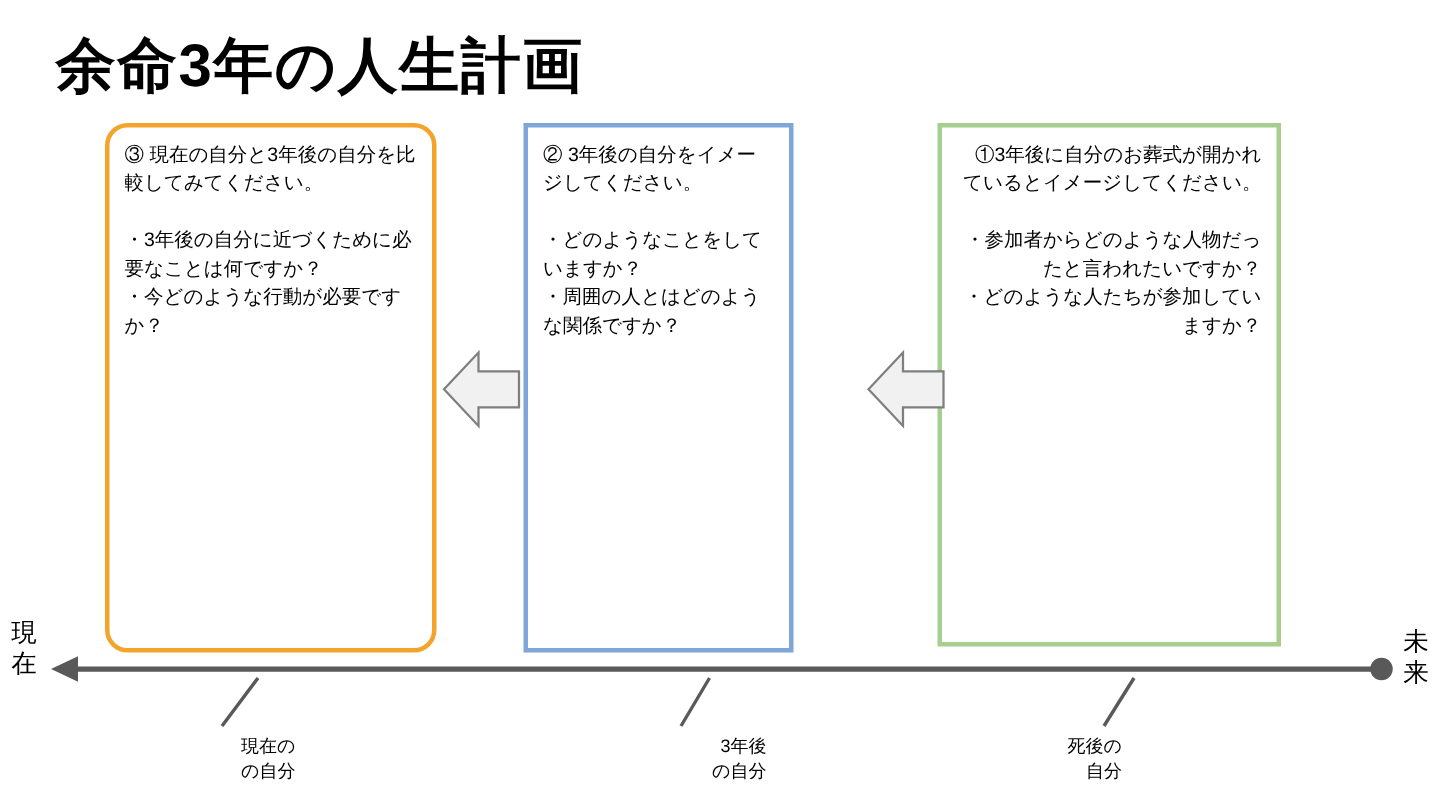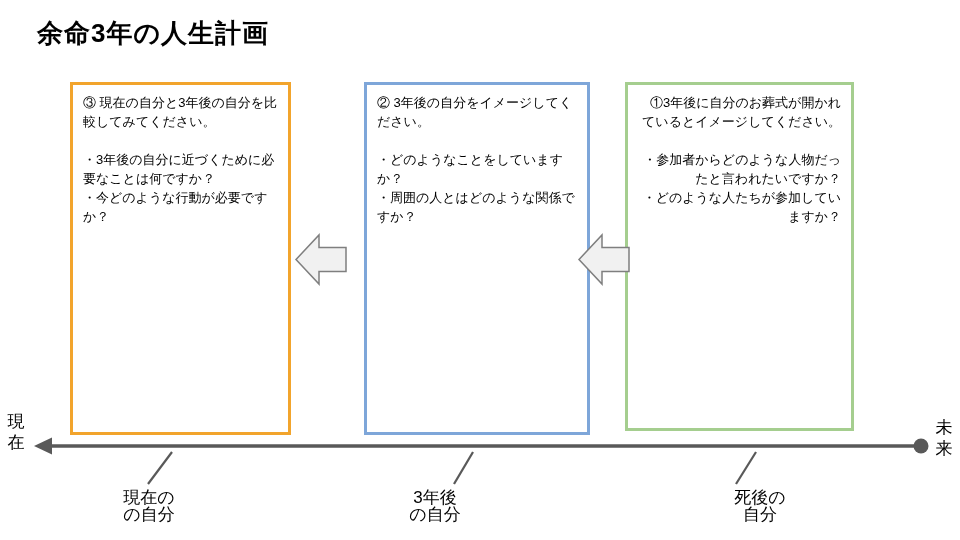--- a/index.html
+++ b/index.html
@@ -10,40 +10,40 @@
     background: #ffffff;
     font-family: "Liberation Sans", sans-serif;
     color: #000000;
     overflow: hidden;
   }
   .title {
     position: absolute;
     left: 37px;
     top: 16px;
     margin: 0;
-    font-size: 26px;
+    font-size: 40px;
     font-weight: 600;
     letter-spacing: 1px;
     white-space: nowrap;
   }
   .card {
     position: absolute;
     top: 82px;
     box-sizing: border-box;
     border: 3px solid #888;
     background: #ffffff;
     padding: 8px 10px;
     font-size: 13px;
     line-height: 19px;
     overflow-wrap: break-word;
   }
   .card p { margin: 0; }
   .card p.blank { height: 19px; }
   .card-step3 { left: 70px;  width: 221px; height: 353px; }
-  .card-step2 { left: 364px; width: 226px; height: 353px; }
+  .card-step2 { left: 349px; width: 180px; height: 353px; }
   .card-step1 { left: 625px; width: 229px; height: 349px; }
   .block-arrow {
     position: absolute;
     top: 232px;
     width: 54px;
     height: 55px;
   }
   .block-arrow-1 { left: 294px; }
   .block-arrow-2 { left: 577px; }
   .overlay {
@@ -58,36 +58,36 @@
     font-size: 17px;
     line-height: 21px;
     text-align: center;
   }
   .endpoint-present { left: 5px;  top: 411px; }
   .endpoint-future  { left: 933px; top: 417px; }
   .tick-label {
     position: absolute;
     top: 489px;
     width: 96px;
-    text-align: center;
-    font-size: 17px;
+    text-align: right;
+    font-size: 12px;
     line-height: 17px;
   }
   .tick-label-1 { left: 101px; }
-  .tick-label-2 { left: 387px; }
-  .tick-label-3 { left: 712px; }
+  .tick-label-2 { left: 415px; }
+  .tick-label-3 { left: 652px; }
 </style>
 </head>
 <body>
 
 <div class="canvas">
 
   <h1 class="title">余命3年の人生計画</h1>
 
-  <section class="card card-step3" style="border-color: rgb(242, 164, 44);">
+  <section class="card card-step3" style="border-color: rgb(242, 164, 44); border-radius: 15px;">
     <p>③ 現在の自分と3年後の自分を比較してみてください。</p>
     <p class="blank"></p>
     <p>・3年後の自分に近づくために必要なことは何ですか？</p>
     <p>・今どのような行動が必要ですか？</p>
   </section>
 
   <section class="card card-step2" style="border-color: rgb(126, 166, 217);">
     <p>② 3年後の自分をイメージしてください。</p>
     <p class="blank"></p>
     <p>・どのようなことをしていますか？</p>

